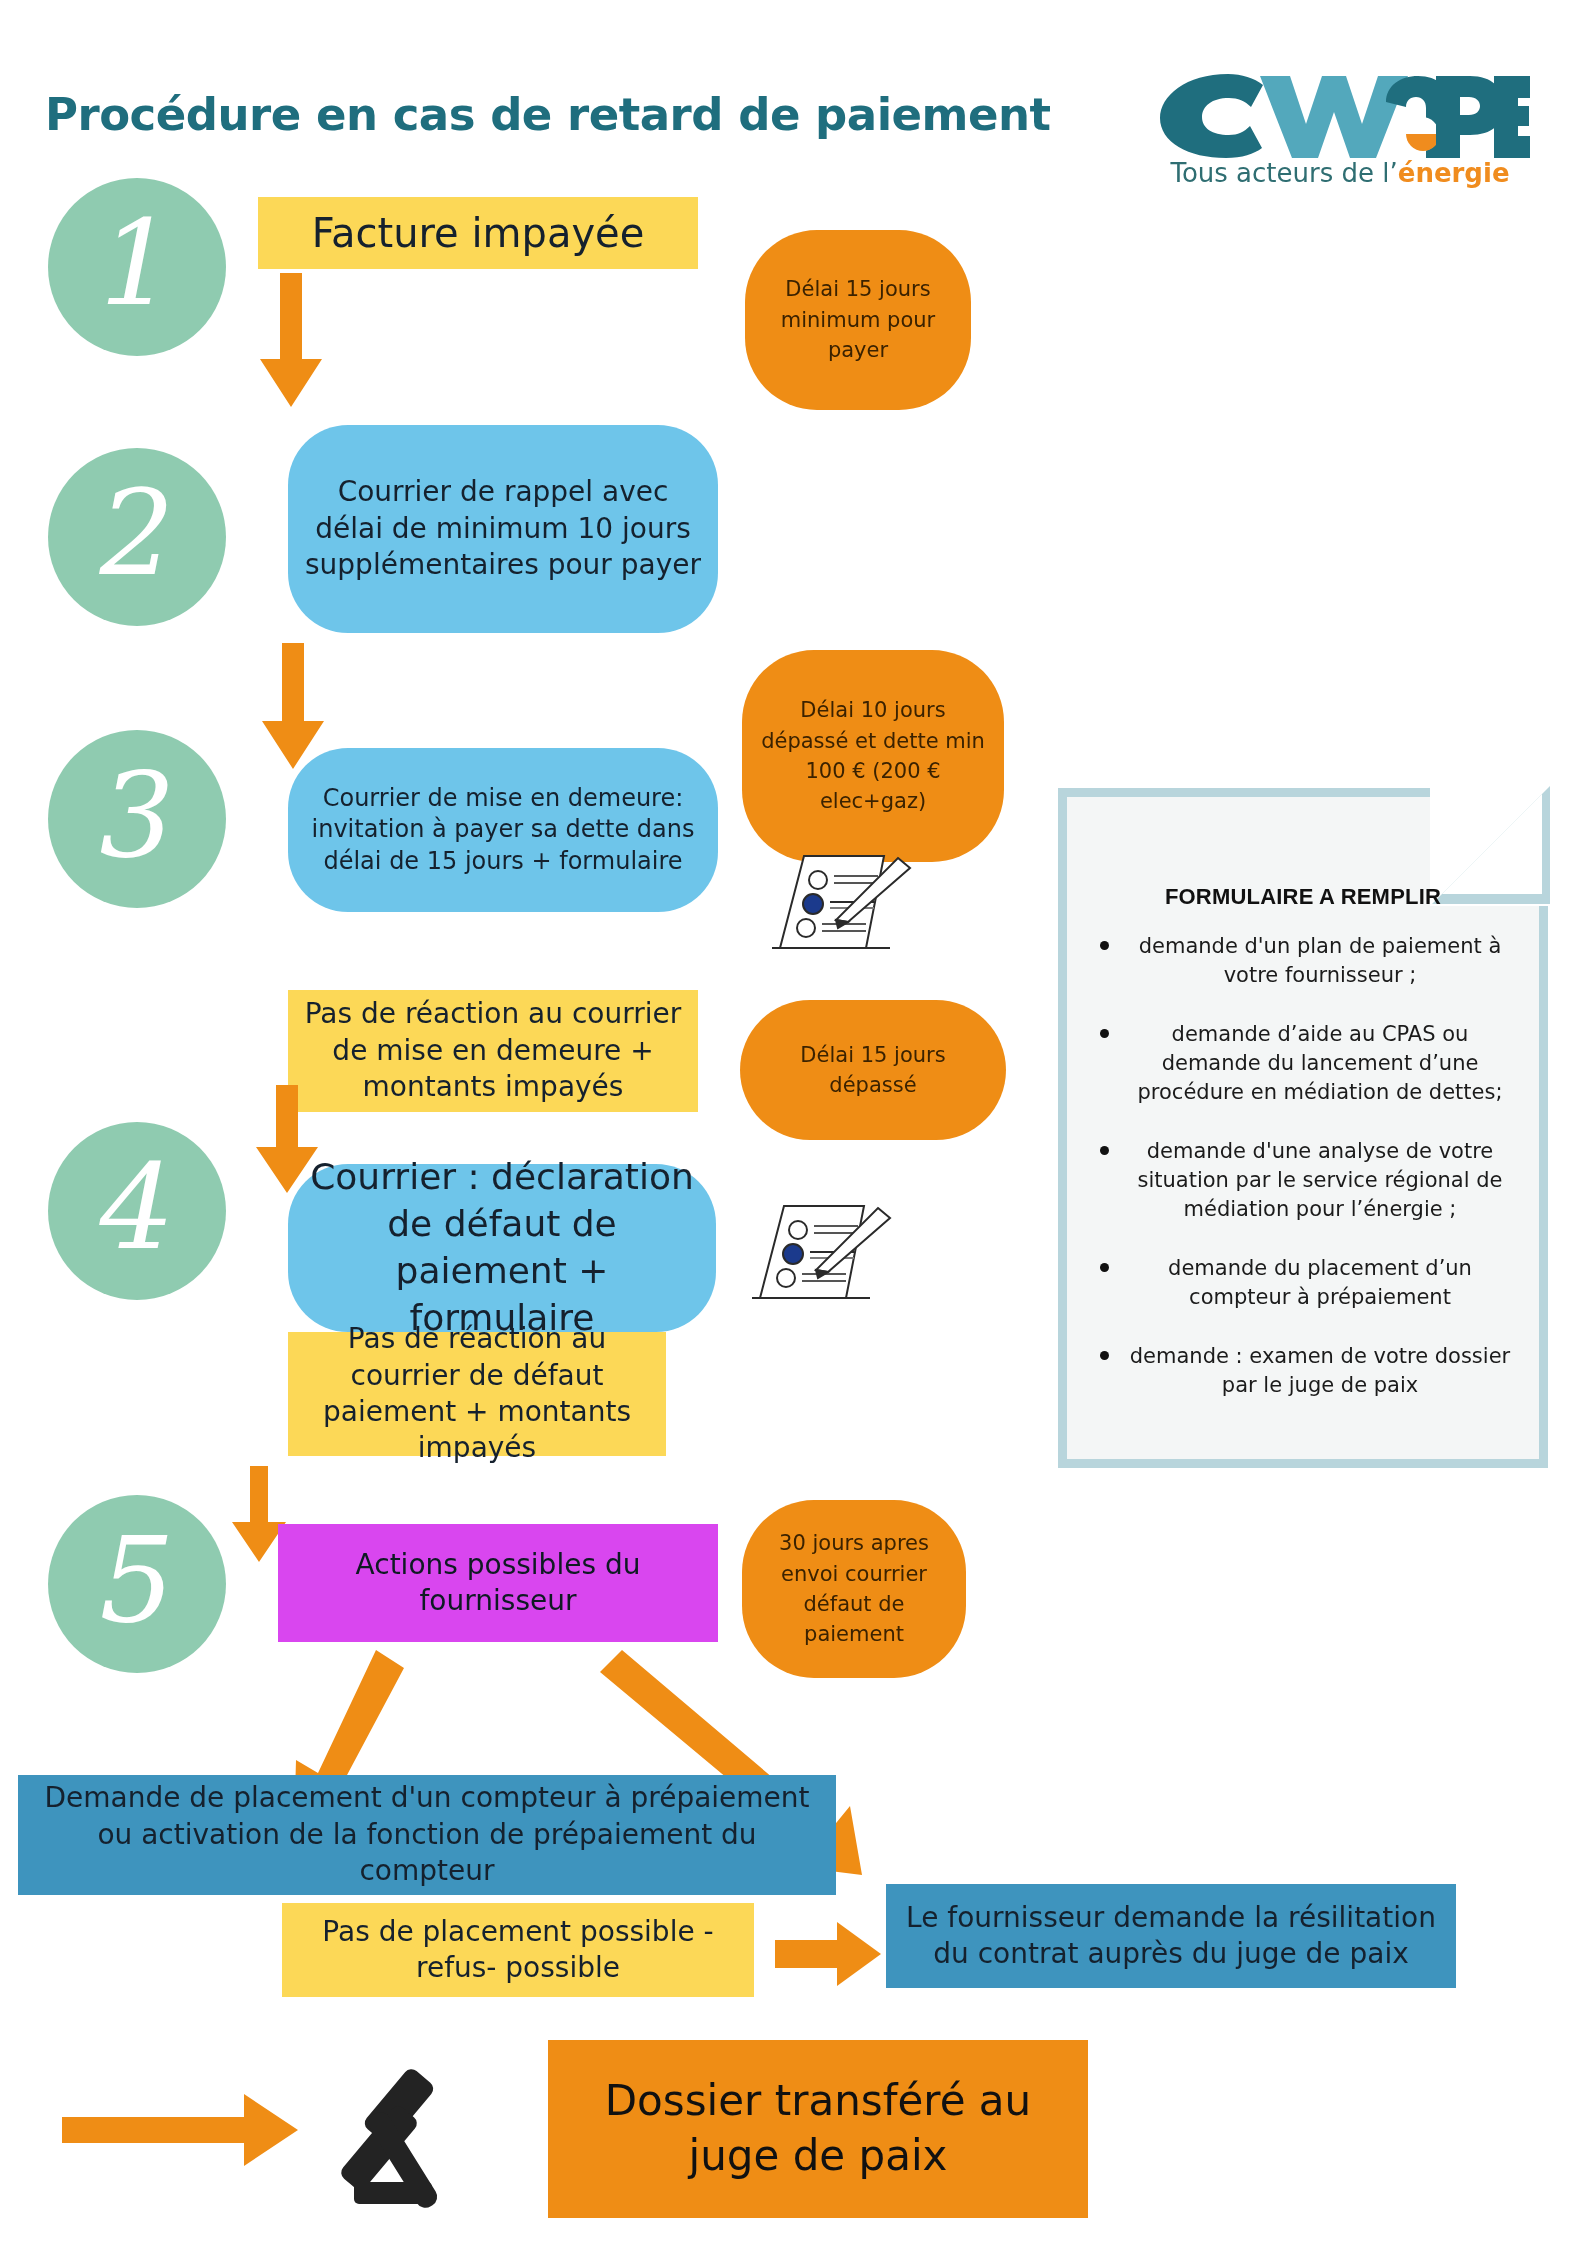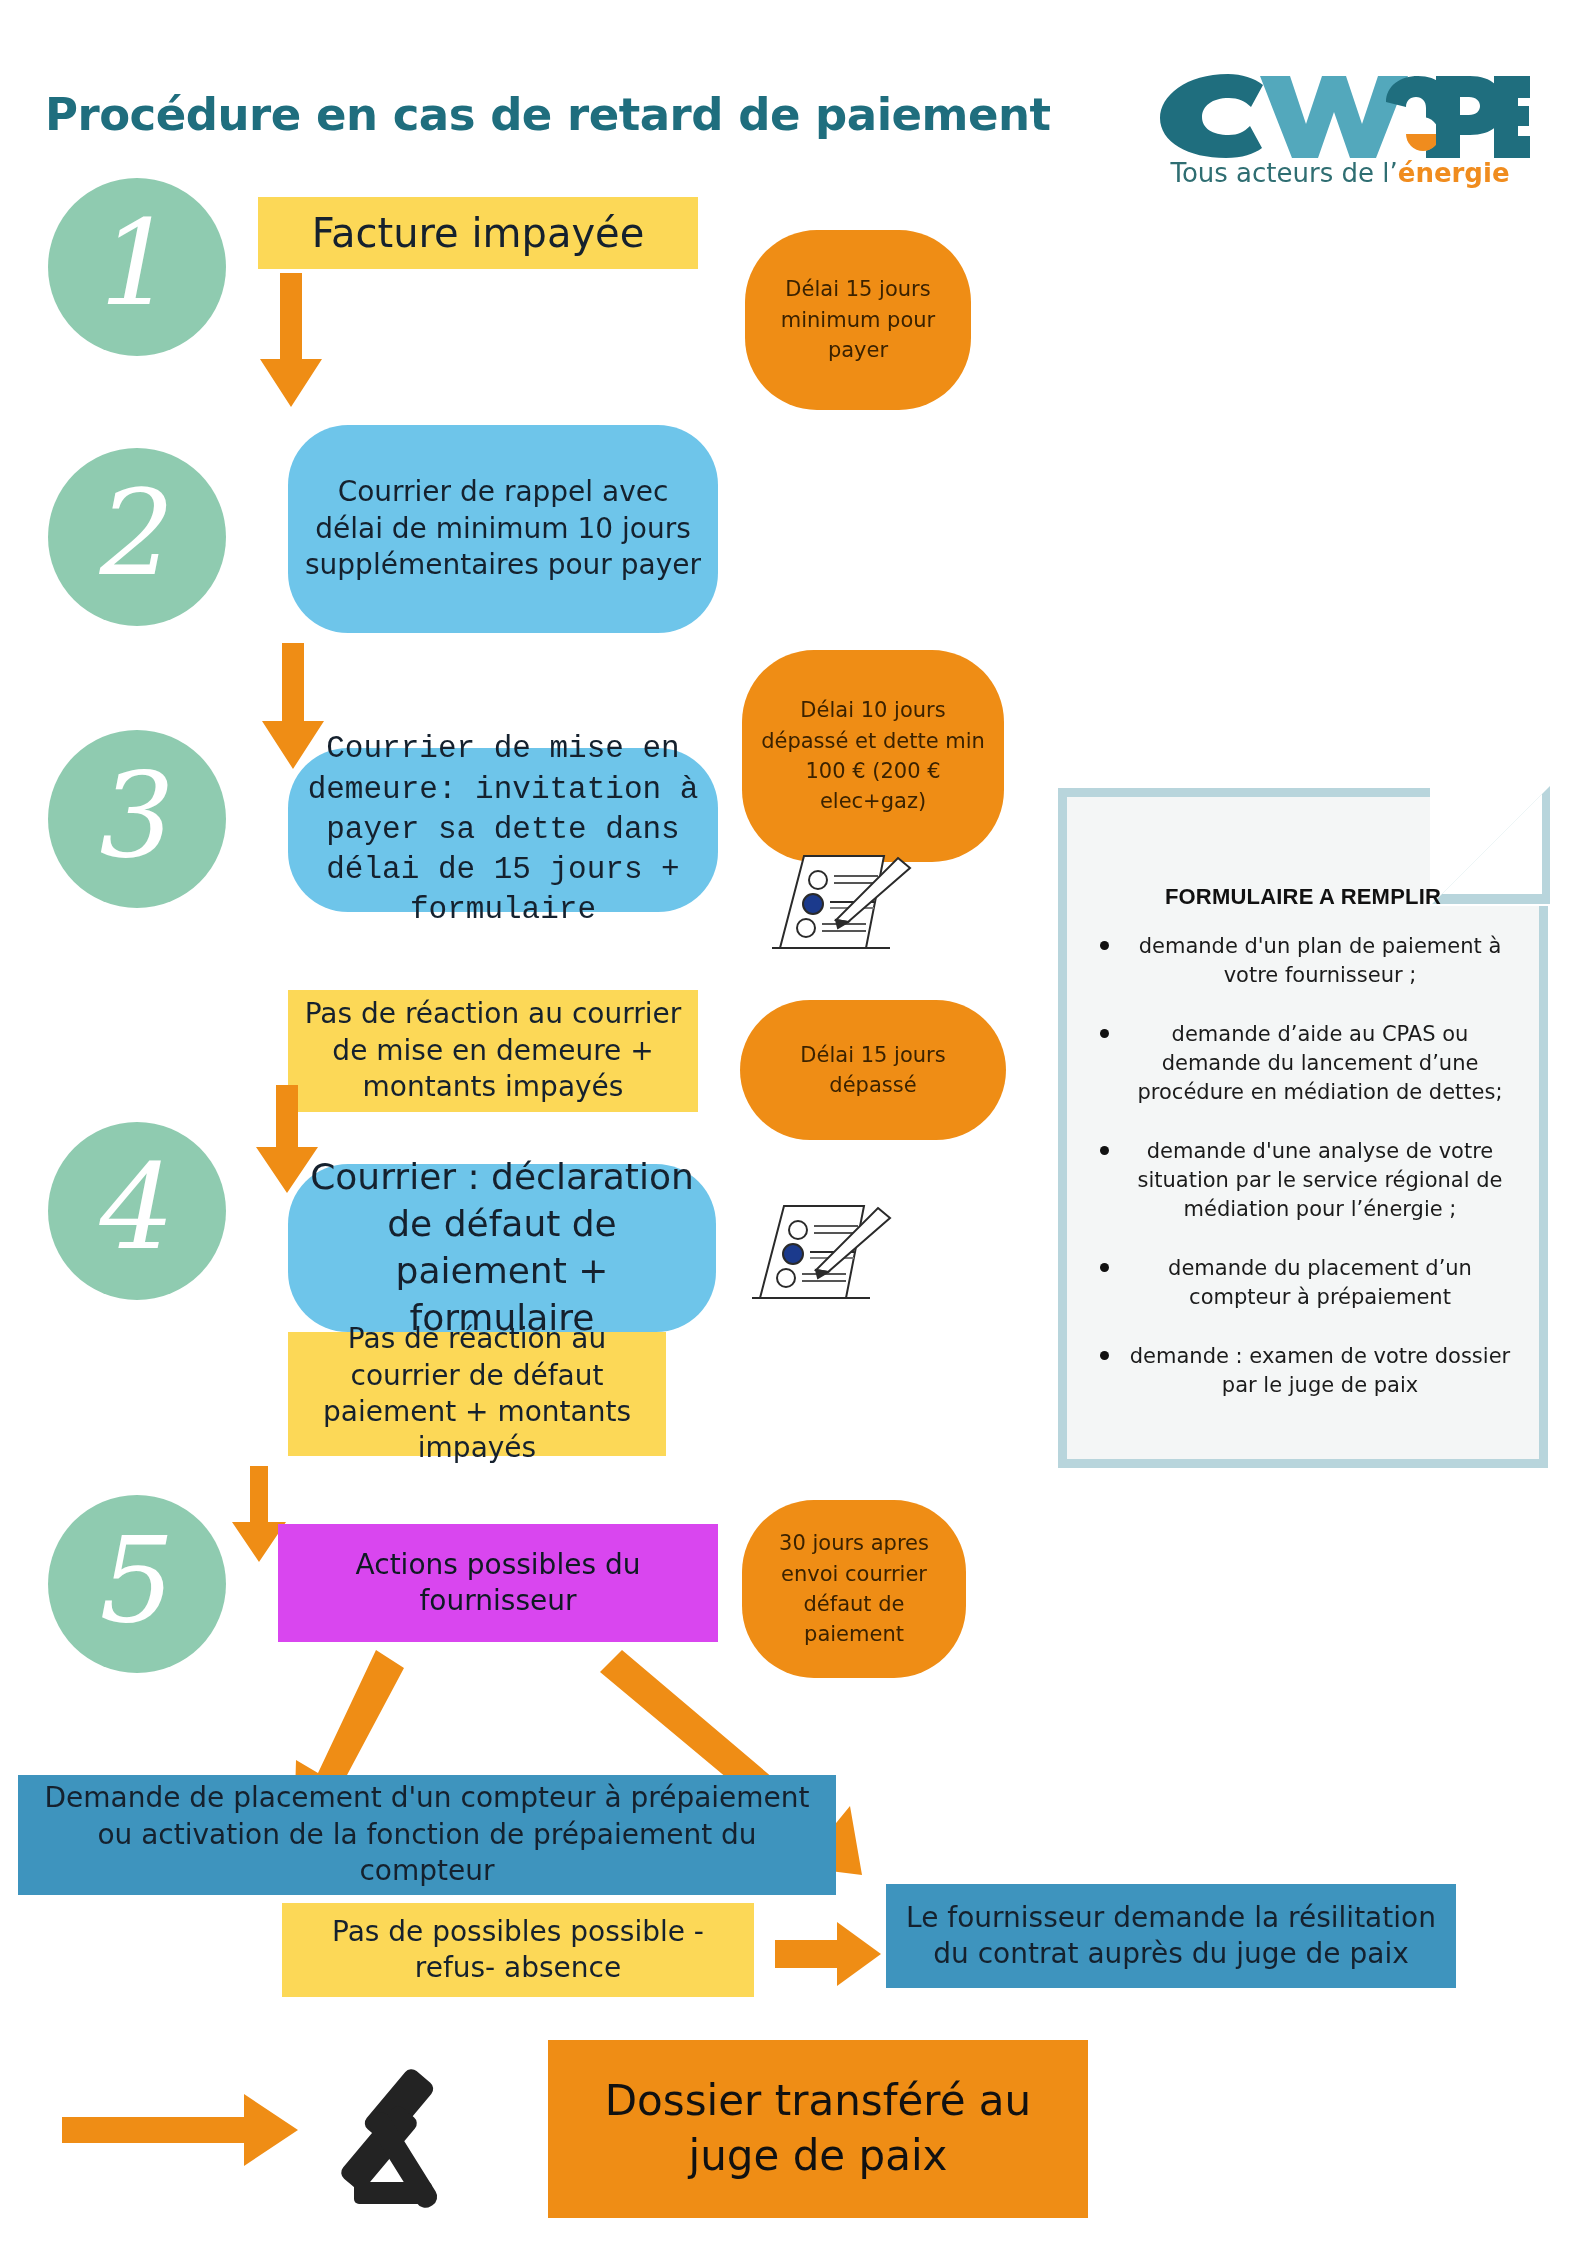--- a/index.html
+++ b/index.html
@@ -204,21 +204,21 @@
   </div>
 
   <div class="abs box lightblue" style="left:288px;top:425px;width:430px;height:208px;font-size:28px;">Courrier de rappel avec délai de minimum 10 jours supplémentaires pour payer</div>
 
   <div class="abs arrow" style="left:252px;top:643px;width:80px;height:130px;">
     <svg width="80" height="130" viewBox="0 0 80 130">
       <path d="M30 0 L52 0 L52 78 L72 78 L41 126 L10 78 L30 78 Z" fill="#EF8D15"></path>
     </svg>
   </div>
 
-  <div class="abs box lightblue" style="left:288px;top:748px;width:430px;height:164px;font-size:31px;font-family:Liberation Mono, monospace;">Courrier de mise en demeure: invitation à payer sa dette dans délai de 15 jours + formulaire</div>
+  <div class="abs box lightblue" style="left:288px;top:748px;width:430px;height:164px;font-size:24px;">Courrier de mise en demeure: invitation à payer sa dette dans délai de 15 jours + formulaire</div>
 
   <div class="abs box yellow" style="left:288px;top:990px;width:410px;height:122px;font-size:28px;">Pas de réaction au courrier de mise en demeure + montants impayés</div>
 
   <div class="abs arrow" style="left:248px;top:1085px;width:80px;height:110px;">
     <svg width="80" height="110" viewBox="0 0 80 110">
       <path d="M28 0 L50 0 L50 62 L70 62 L39 108 L8 62 L28 62 Z" fill="#EF8D15"></path>
     </svg>
   </div>
 
   <div class="abs box lightblue" style="left:288px;top:1164px;width:428px;height:168px;font-size:36px;">Courrier : déclaration de défaut de paiement + formulaire</div>
@@ -240,21 +240,21 @@
   </div>
 
   <div class="abs arrow" style="left:600px;top:1642px;width:290px;height:250px;">
     <svg width="290" height="250" viewBox="0 0 290 250">
       <path d="M22 8 L0 30 L206 202 L190 224 L262 233 L250 164 L232 186 Z" fill="#EF8D15"></path>
     </svg>
   </div>
 
   <div class="abs box steel" style="left:18px;top:1775px;width:818px;height:120px;font-size:28px;">Demande de placement d'un compteur à prépaiement ou activation de la fonction de prépaiement du compteur</div>
 
-  <div class="abs box yellow" style="left:282px;top:1903px;width:472px;height:94px;font-size:28px;">Pas de possibles possible - refus- absence</div>
+  <div class="abs box yellow" style="left:282px;top:1903px;width:472px;height:94px;font-size:28px;">Pas de placement possible - refus- possible</div>
 
   <div class="abs arrow" style="left:775px;top:1920px;width:110px;height:70px;">
     <svg width="110" height="70" viewBox="0 0 110 70">
       <path d="M0 20 L62 20 L62 2 L106 34 L62 66 L62 48 L0 48 Z" fill="#EF8D15"></path>
     </svg>
   </div>
 
   <div class="abs box steel" style="left:886px;top:1884px;width:570px;height:104px;font-size:28px;">Le fournisseur demande la résilitation du contrat auprès du juge de paix</div>
 
   <div class="abs arrow" style="left:62px;top:2090px;width:240px;height:80px;">

